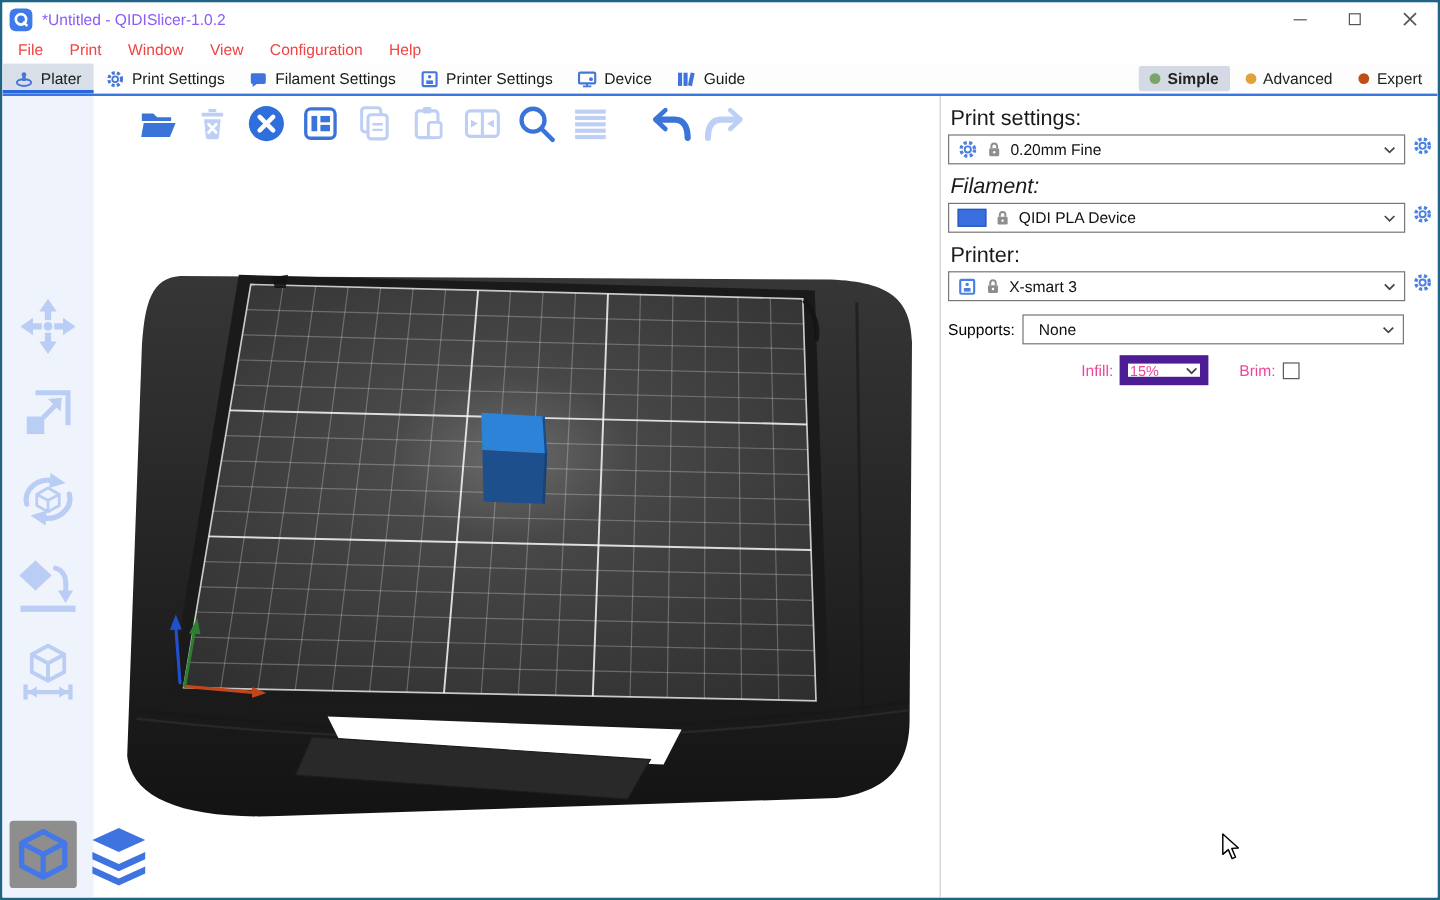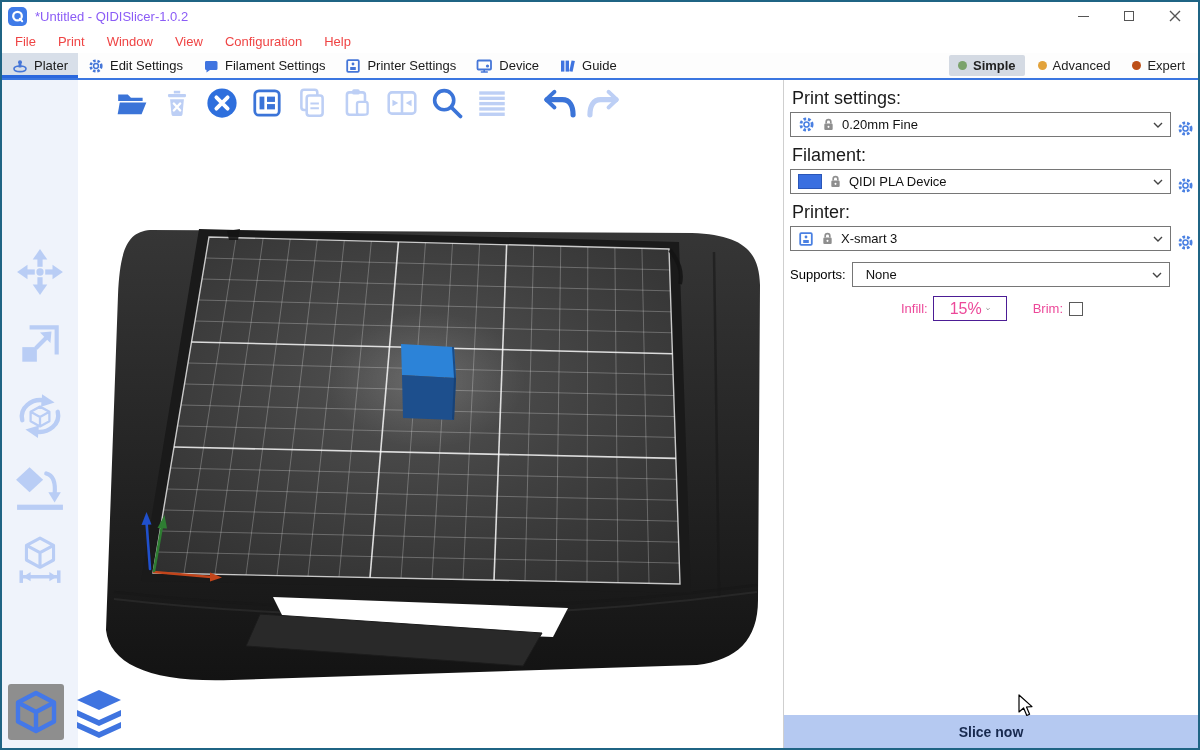--- a/index.html
+++ b/index.html
@@ -48,29 +48,29 @@
   .gizmo { width:52px; height:52px; display:flex; align-items:center; justify-content:center; }
 
   
   .view-switch { position:absolute; left:6px; bottom:8px; display:flex; gap:7px; align-items:center; }
   .vs-btn { width:56px; height:56px; display:flex; align-items:center; justify-content:center; }
   .vs-editor { background:#8e8e8e; border-radius:3px; }
 
   
   .sidepanel { position:relative; width:415px; border-left:1px solid #cfcfcf; background:#fff; padding:5px 4px 0 6px; }
   .sp-label { font-size:18px; color:#1a1a1a; margin:3px 0 3px 2px; }
-  .combo-row { display:flex; align-items:flex-end; gap:5px; }
+  .combo-row { display:flex; align-items:flex-start; gap:5px; }
   .combo { flex:1 1 auto; height:25px; border:1px solid #767676; background:#fff; display:flex; align-items:center; gap:7px; padding:0 7px; font-size:13px; color:#111; }
   .combo .chev { margin-left:auto; }
   .swatch { width:24px; height:15px; border:1px solid #2a56b8; }
   .gear-btn { width:18px; height:18px; display:flex; align-items:center; justify-content:center; color:#4a80e2; }
   .row-supports { display:flex; align-items:center; margin-top:11px; padding-right:24px; }
   .row-supports .combo { margin-left:6px; }
   .row-infill { display:flex; align-items:center; margin-top:9px; font-size:13px; color:#ec4899;justify-content:center; }
-  .combo-small { flex:0 0 auto; width:74px; height:25px; border:1px solid #4c1d95; display:flex; align-items:center; padding:0 16px; font-size:16px; gap:4px; }
+  .combo-small { flex:0 0 auto; width:74px; height:25px; border:7px solid #4c1d95; display:flex; align-items:center; padding:0 2px; font-size:12px; gap:4px; }
   .combo-small .chev { margin-left:auto; }
   .brim-label { margin-left:26px; }
   .checkbox { width:14px; height:14px; border:1.4px solid #5a5a5a; background:#fff; margin-left:6px; display:inline-block; }
   .slice-btn { position:absolute; left:0; right:0; bottom:0; height:33px; background:#b5c9f1; color:#17294e; font-size:14px; font-weight:bold; display:flex; align-items:center; justify-content:center; }
 
   .cursor { position:absolute; left:1016px; top:692px; z-index:50; }
 </style>
 </head>
 <body>
 
@@ -115,21 +115,21 @@
           <rect x="6.6" y="5.5" width="2.8" height="4" fill="#4576d8"></rect>
           <ellipse cx="8" cy="10.8" rx="6" ry="2.8" fill="none" stroke="#4576d8" stroke-width="1.6"></ellipse>
         </svg>
       <span>Plater</span>
     </span>
     <span class="tab">
       <svg width="16" height="16" viewBox="0 0 16 16">
           <circle cx="8" cy="8" r="5.3" fill="none" stroke="#4576d8" stroke-width="2.6" stroke-dasharray="2.5 1.8"></circle>
           <circle cx="8" cy="8" r="2.4" fill="none" stroke="#4576d8" stroke-width="1.5"></circle>
         </svg>
-      <span>Edit Settings</span>
+      <span>Print Settings</span>
     </span>
     <span class="tab">
       <svg width="16" height="16" viewBox="0 0 16 16">
           <path d="M3 3 h10 a1.5 1.5 0 0 1 1.5 1.5 v6 a1.5 1.5 0 0 1 -1.5 1.5 h-6 l-3.5 2.5 v-2.5 a1.5 1.5 0 0 1 -1.5 -1.5 v-6 A1.5 1.5 0 0 1 3 3 Z" fill="#3f74e0"></path>
         </svg>
       <span>Filament Settings</span>
     </span>
     <span class="tab">
       <svg width="16" height="16" viewBox="0 0 16 16">
           <rect x="2.2" y="2.2" width="11.6" height="11.6" rx="1" fill="none" stroke="#4576d8" stroke-width="1.8"></rect>
@@ -430,21 +430,21 @@
             </svg>
         </div>
         <span class="gear-btn">
           <svg width="17" height="17" viewBox="0 0 16 16">
               <circle cx="8" cy="8" r="5.3" fill="none" stroke="currentColor" stroke-width="2.6" stroke-dasharray="2.5 1.8"></circle>
               <circle cx="8" cy="8" r="2.4" fill="none" stroke="currentColor" stroke-width="1.5"></circle>
             </svg>
         </span>
       </div>
 
-      <div class="sp-label" style="margin-top:8px;">Filament:</div>
+      <div class="sp-label" style="margin-top:8px;font-style:italic;">Filament:</div>
       <div class="combo-row">
         <div class="combo">
           <span class="swatch" style="background:#3a6fe0;"></span>
           <svg width="13" height="14" viewBox="0 0 14 15">
               <path d="M4.5,6 V4.2 a2.5,2.5 0 0 1 5,0 V6" fill="none" stroke="#8e8e8e" stroke-width="1.8"></path>
               <rect x="2.5" y="6" width="9" height="7" rx="1.2" fill="#8e8e8e"></rect>
               <circle cx="7" cy="9.5" r="1.1" fill="#fff"></circle>
             </svg>
           <span>QIDI PLA Device</span>
           <svg class="chev" width="10" height="6" viewBox="0 0 10 6">
@@ -500,20 +500,19 @@
         <div class="combo-small" style="margin-left:5px;">
           <span>15%</span>
           <svg class="chev" width="10" height="6" viewBox="0 0 10 6">
               <path d="M1 1 L5 5 L9 1" fill="none" stroke="#444" stroke-width="1.4"></path>
             </svg>
         </div>
         <span class="brim-label">Brim:</span>
         <span class="checkbox"></span>
       </div>
 
-      <div class="slice-btn">Slice now</div>
     </div>
   </div>
 
   <svg class="cursor" width="22" height="24" viewBox="0 0 22 24">
     <polygon points="1,1 1,18 5.6,14 8.8,21.5 11.6,20.3 8.5,13 14,12.6" fill="#fff" stroke="#000" stroke-width="1.2" stroke-linejoin="round"></polygon>
   </svg>
 </div>
 
 </body></html>

